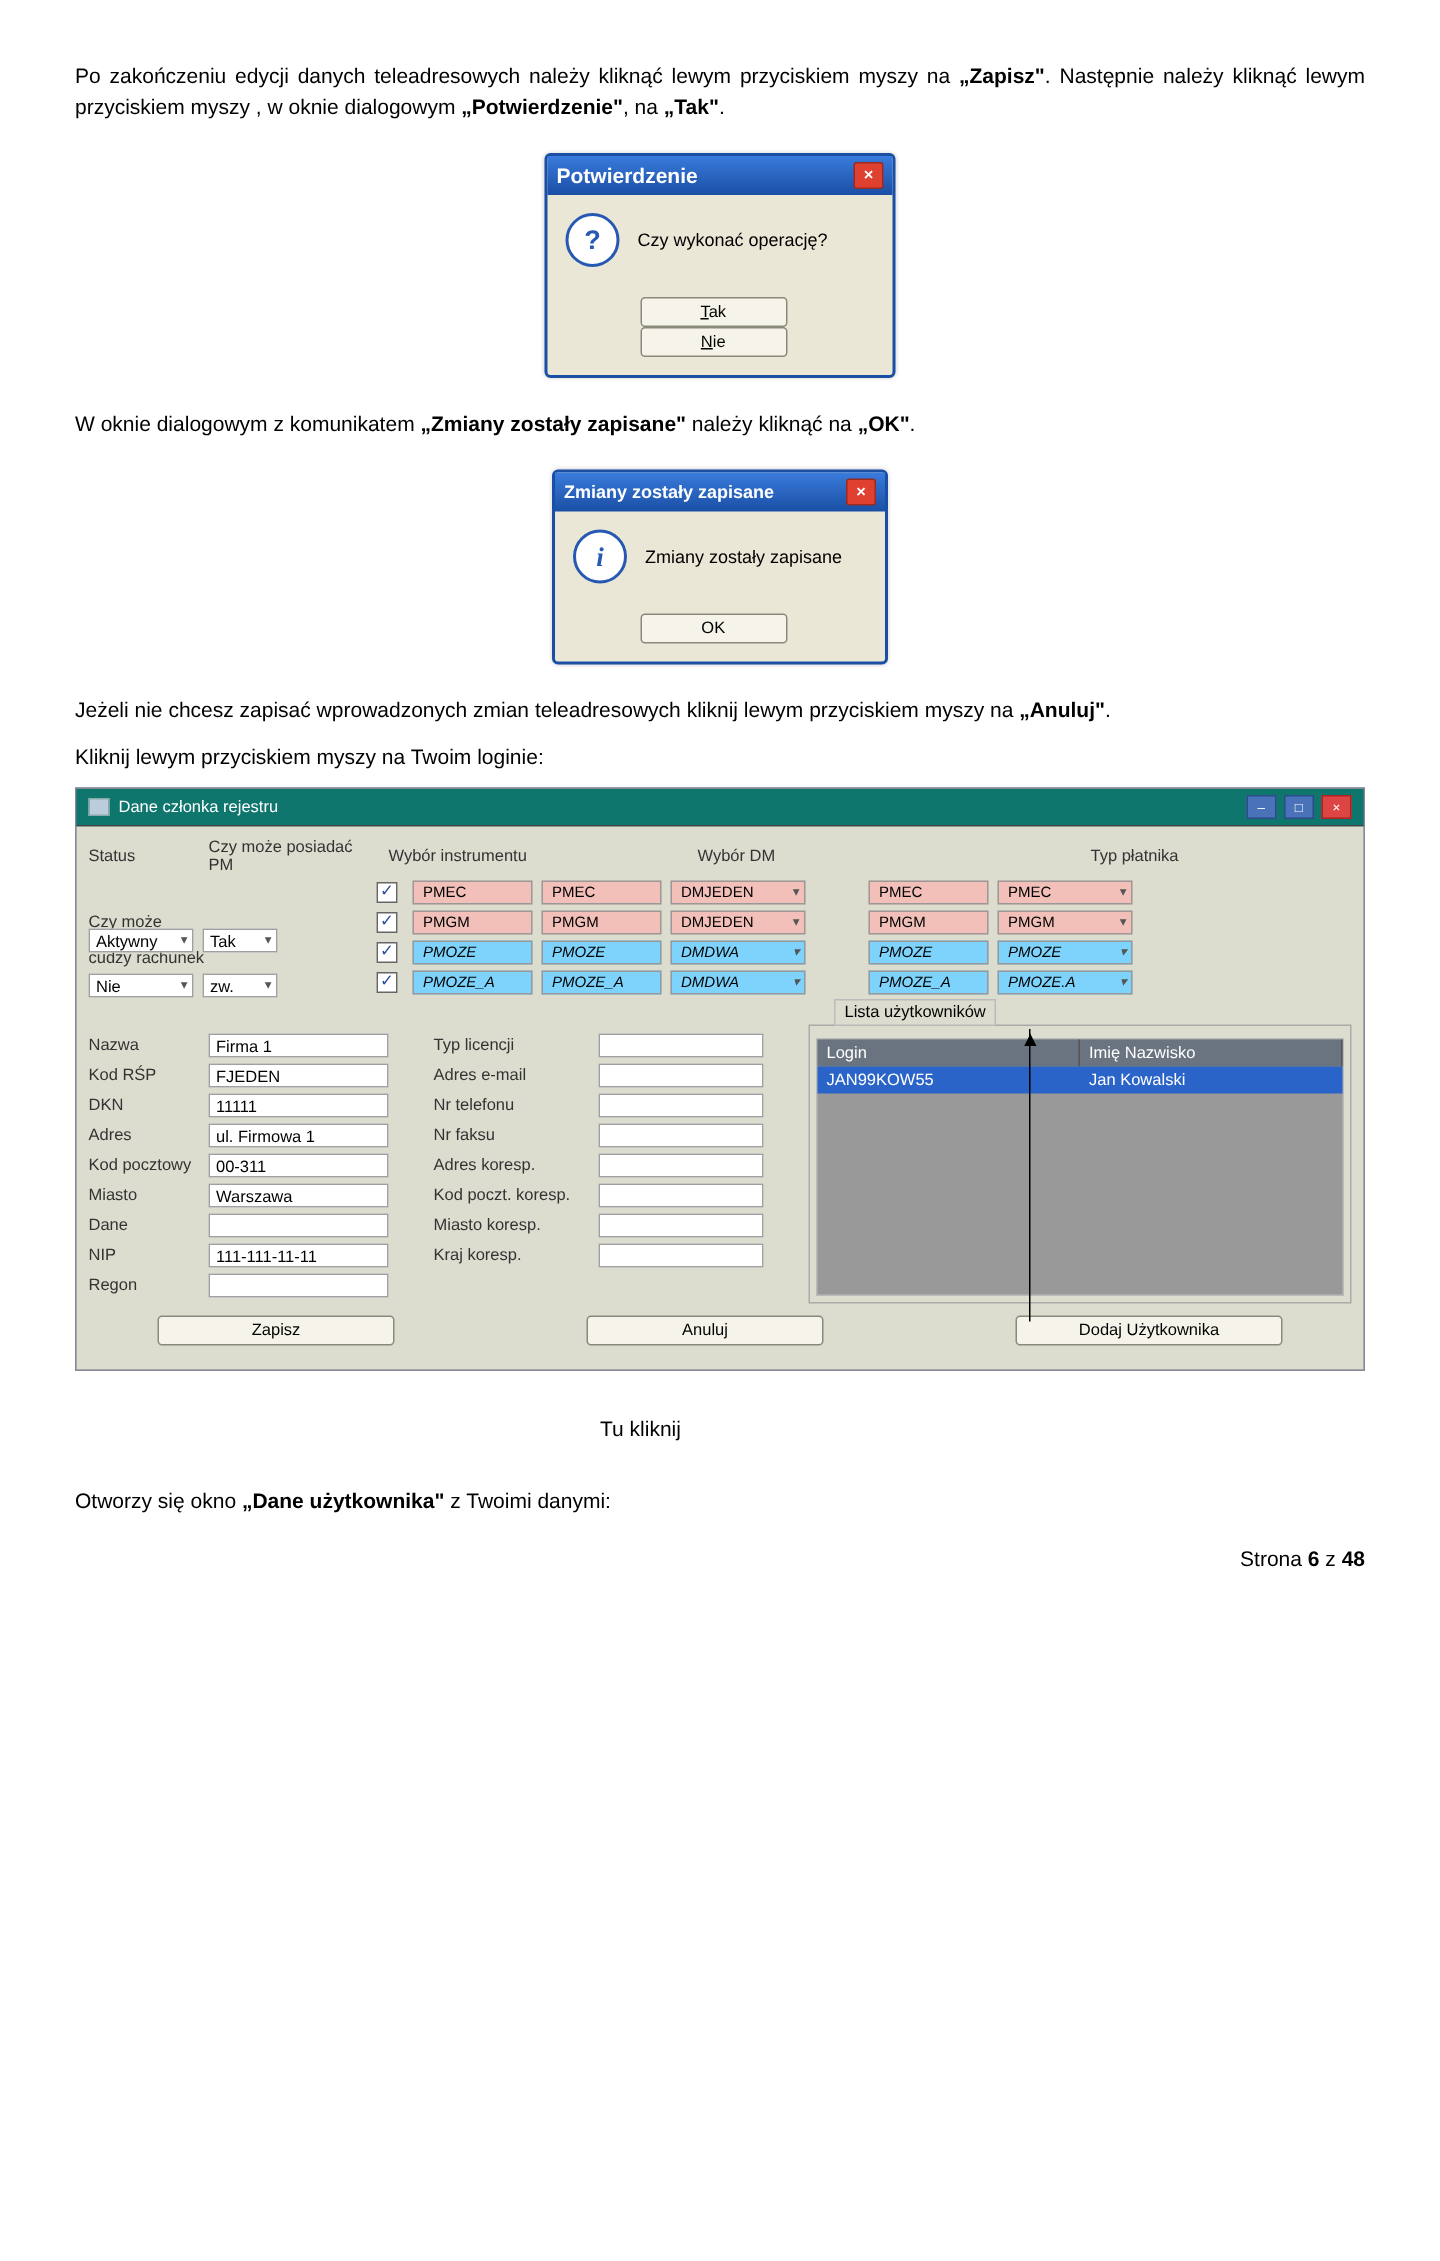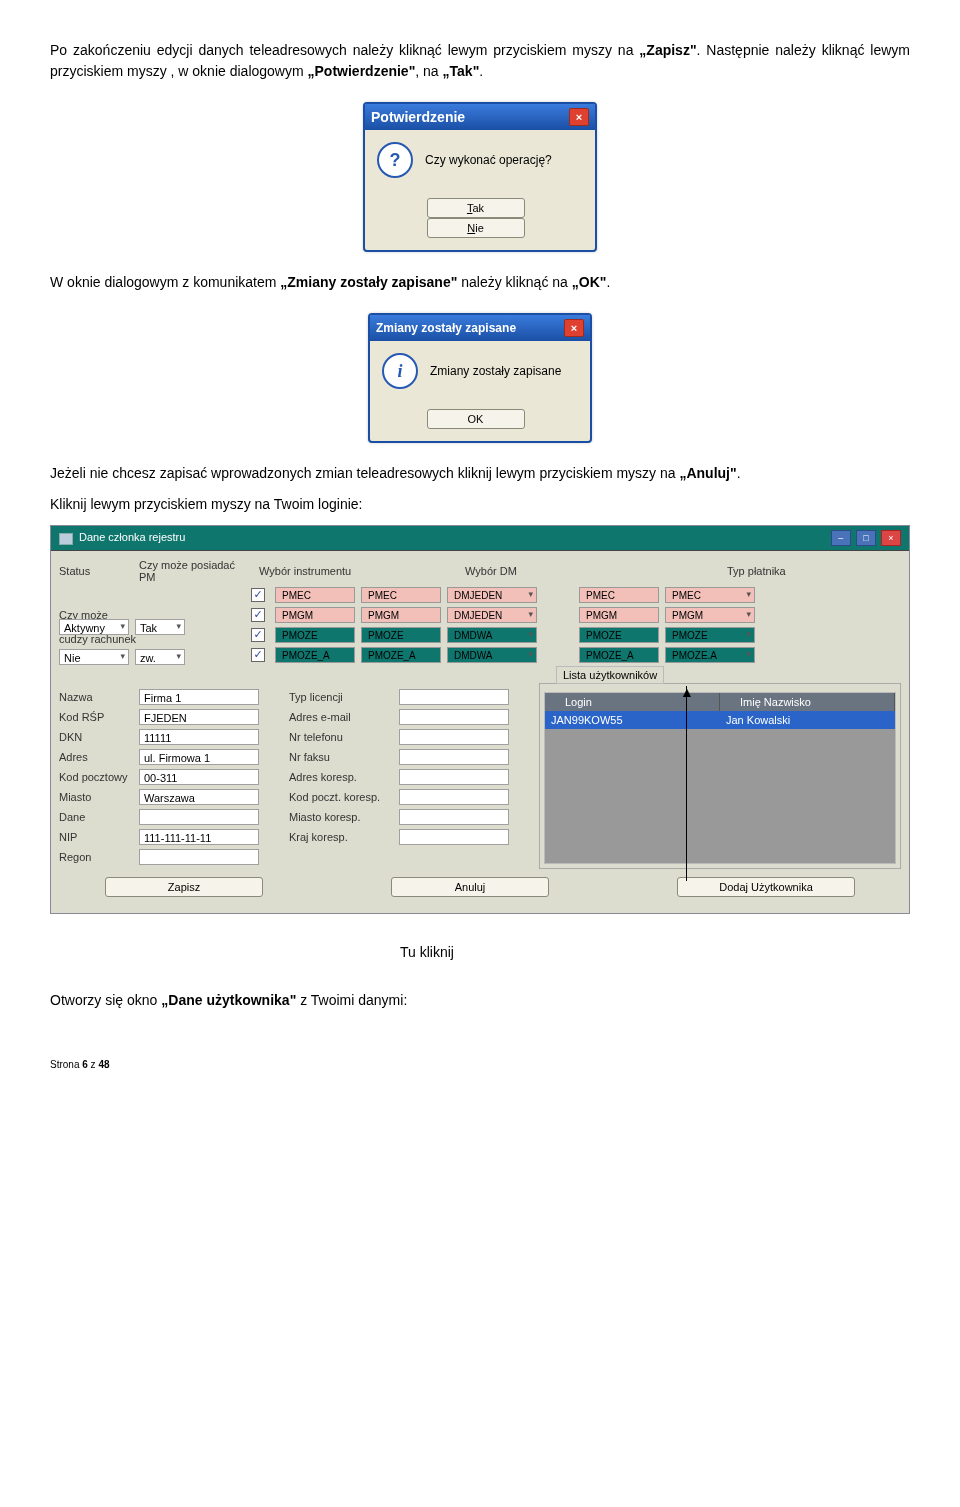--- a/index.html
+++ b/index.html
@@ -158,21 +158,21 @@
     box-sizing: border-box;
     font-size: 10px;
     display: flex;
     align-items: center;
     position: relative;
   }
   .pill.dd::after {
     content:"▾"; position:absolute; right:3px; top:1px; font-size:9px; color:#555;
   }
   .pink { background: #f2c0b8; }
-  .green { background: #0f766e; }
+  .green { background: #7dd3fc; font-style: italic; }
 
   .users-box {
     background: #999;
     border: 1px solid #bbb;
     flex: 1;
     height: 170px;
     display: flex;
     flex-direction: column;
   }
   .users-title {
@@ -184,21 +184,21 @@
     font-size: 11px;
     position: relative;
     top: -2px;
   }
   .users-header {
     background: #6a7480;
     color: #fff;
     display: flex;
     font-size: 11px;
   }
-  .users-header div { padding: 3px 20px; flex:1; border-right:1px solid #555;}
+  .users-header div { padding: 3px 6px; flex:1; border-right:1px solid #555;}
   .users-row-sel {
     background: #2a64c8;
     color: #fff;
     display: flex;
   }
   .users-row-sel div { padding: 3px 6px; flex:1; }
 
   .bottom-btn-row {
     display: flex;
     justify-content: space-between;
@@ -217,23 +217,23 @@
     left: 629px;
     top: 158px;
     font-size: 14px;
     color: #000;
   }
   .tu-kliknij {
     text-align: left;
     margin: 10px 0 30px 350px;
   }
   .footer {
-    text-align: left;
-    margin-top: 48px;
-    font-size: 10px;
+    text-align: right;
+    margin-top: 20px;
+    font-size: 14px;
   }
 </style>
 </head>
 <body>
 
 <p class="doc-text">
   <span>Po zakończeniu edycji danych teleadresowych należy kliknąć lewym przyciskiem myszy na </span><b>„Zapisz"</b><span>. Następnie należy kliknąć  lewym przyciskiem myszy , w oknie dialogowym </span><b>„Potwierdzenie"</b><span>, na </span><b>„Tak"</b><span>.</span>
 </p>
 
 <div class="center-block">

